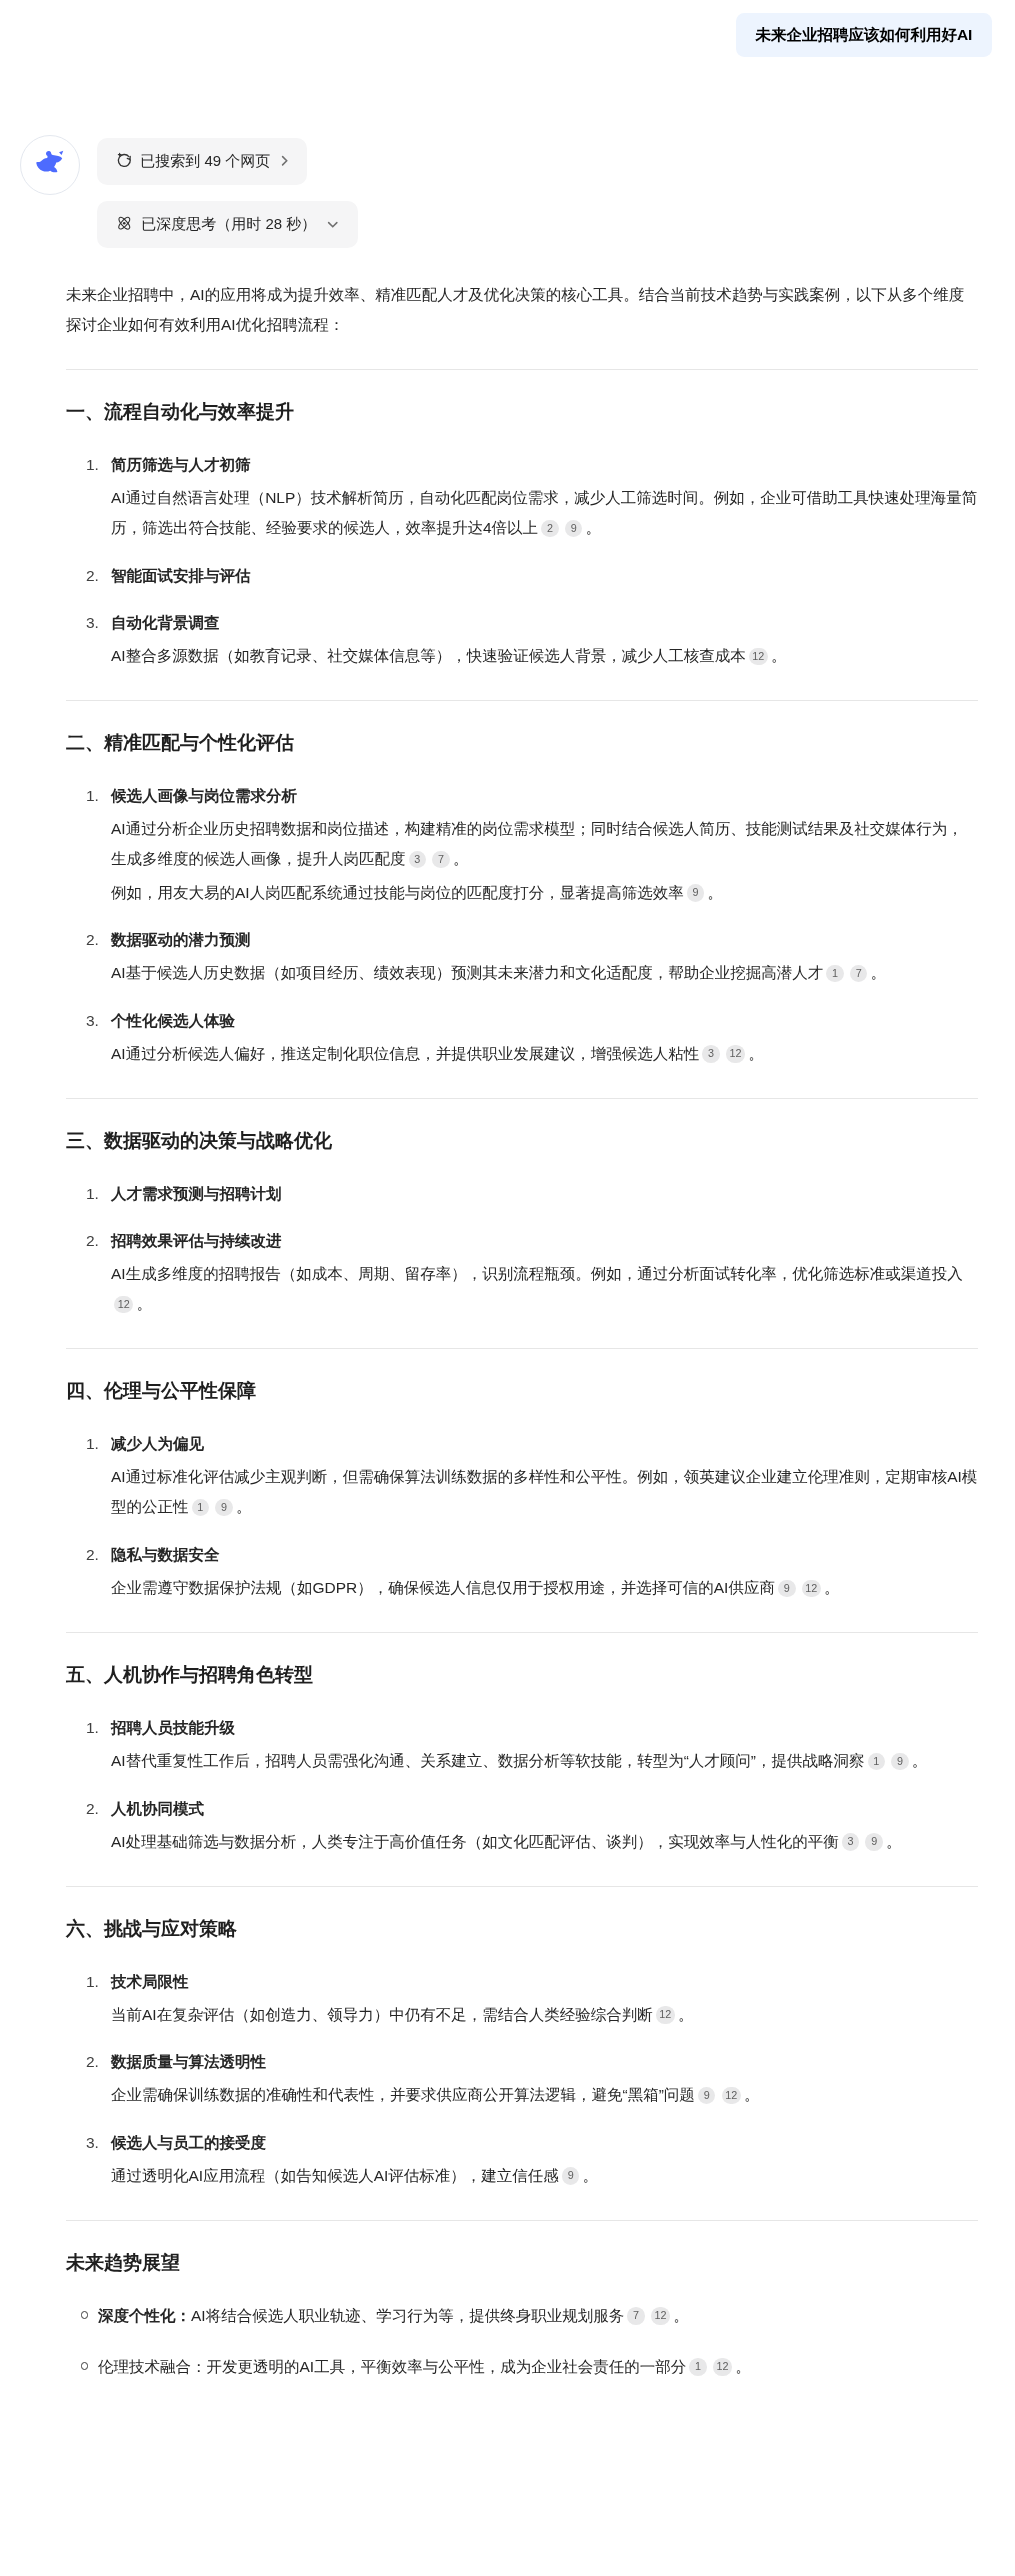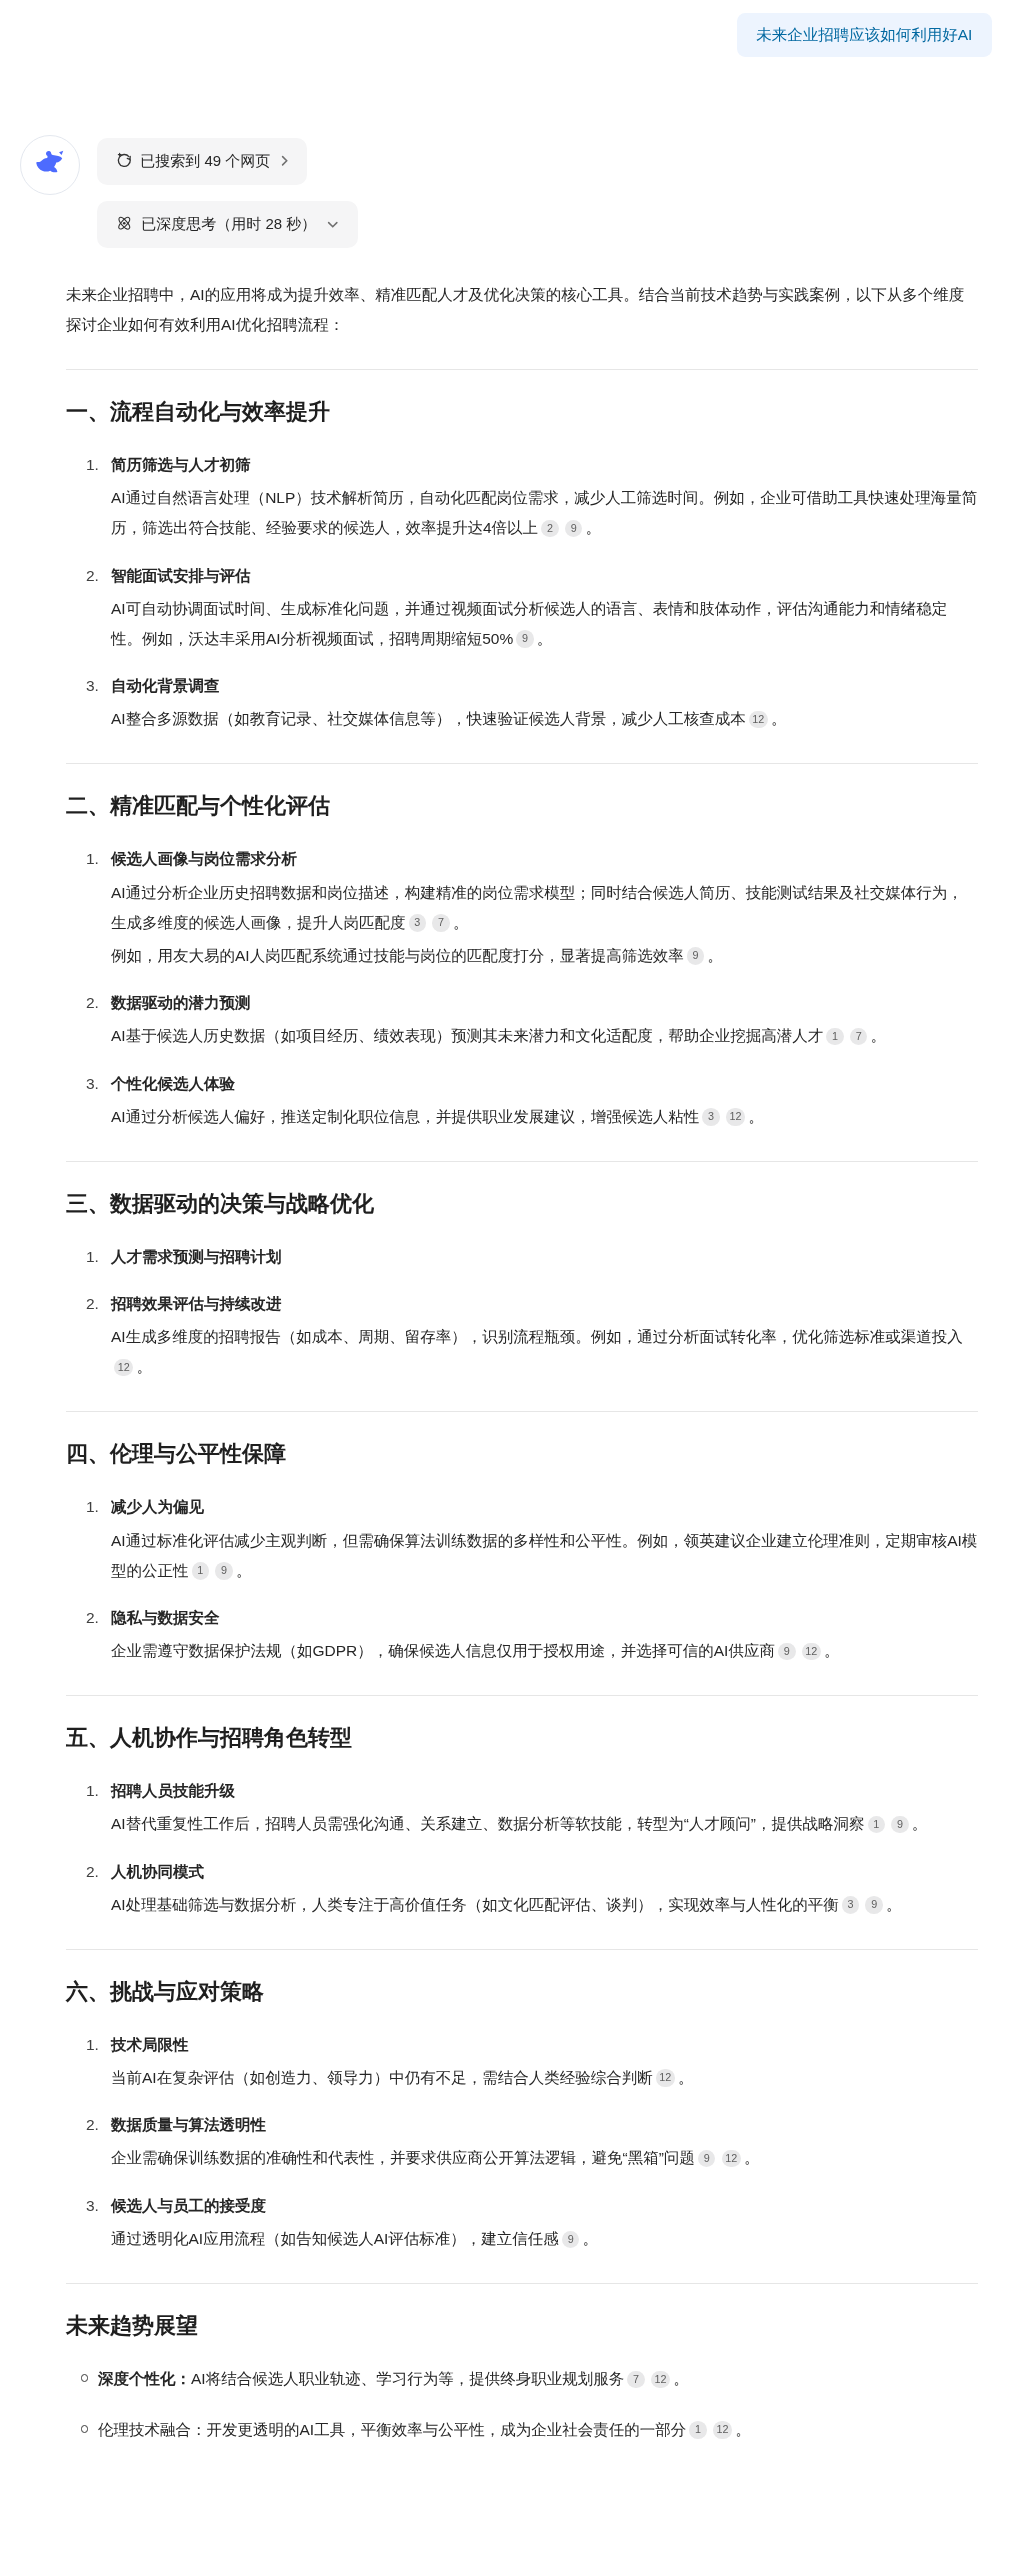--- a/index.html
+++ b/index.html
@@ -6,40 +6,40 @@
   body{
     width:1016px;min-height:2811px;
     display:flex;flex-direction:column;
     font-family:"Liberation Sans","DejaVu Sans",sans-serif;
     color:#262626;box-sizing:border-box;
   }
   
   .user-row{display:flex;justify-content:flex-end;padding:13.4px 24px 0 0;}
   .user-bubble{
     background:#EDF4FE;border-radius:8.2px;padding:11.3px 19.6px;
-    font-size:15.5px;line-height:20.6px;color:#0369a1;max-width:618px;
+    font-size:15.5px;line-height:20.6px;color:#000000;max-width:618px;font-weight:bold;
   }
   
   .assistant-head{display:flex;align-items:flex-start;margin:78px 0 0 19.6px;}
   .avatar{
     width:58px;height:58px;border-radius:50%;border:1px solid #E4E8EF;
     display:flex;align-items:center;justify-content:center;background:#fff;flex:0 0 auto;
   }
   .status-col{display:flex;flex-direction:column;gap:16.5px;margin-left:17.5px;padding-top:3.1px;}
   .status-pill{
     display:inline-flex;align-items:center;gap:8.2px;width:fit-content;
     background:#F5F5F6;border:none;border-radius:10.3px;height:47px;padding:0 17.5px;
     font-size:15px;color:#262626;cursor:pointer;font-family:inherit;
   }
   .status-pill .chev{color:#7a7a7a;display:flex;align-items:center;}
   
   .content{margin:32px 38px 0 66px;font-size:15.5px;line-height:30px;}
   .content .intro{margin:0;}
   .divider{border:none;border-top:1px solid #E6E6E6;margin:29px 0;}
-  .sec-title{font-size:22px;line-height:26px;font-weight:700;margin:0 0 25px 0;color:#1f1f1f;}
+  .sec-title{font-size:19px;line-height:26px;font-weight:700;margin:0 0 25px 0;color:#1f1f1f;}
   ol.sec-list{list-style:none;margin:0;padding:0 0 0 45px;}
   ol.sec-list>li{position:relative;margin-bottom:17.5px;}
   .li-num{position:absolute;left:-25px;top:0;color:#404040;}
   .li-title{font-weight:700;margin-bottom:3.1px;}
   .li-p{margin:0 0 3.1px 0;}
   .cite{
     display:inline-block;min-width:17.5px;height:17.5px;line-height:17.5px;
     border-radius:8.8px;background:#E8E8E9;color:#5E5E5E;font-size:10.8px;
     text-align:center;padding:0 3.6px;margin:0 3.1px;vertical-align:1.5px;
     box-sizing:border-box;cursor:pointer;
@@ -108,21 +108,20 @@
       <div class="sec-title">一、流程自动化与效率提升</div>
       <ol class="sec-list">
         <li>
           <span class="li-num">1.</span>
           <div class="li-title">简历筛选与人才初筛</div>
           <div class="li-p"><span>AI通过自然语言处理（NLP）技术解析简历，自动化匹配岗位需求，减少人工筛选时间。例如，企业可借助工具快速处理海量简历，筛选出符合技能、经验要求的候选人，效率提升达4倍以上</span><span class="cite">2</span><span class="cite">9</span><span>。</span></div>
         </li>
         <li>
           <span class="li-num">2.</span>
           <div class="li-title">智能面试安排与评估</div>
-          <div class="li-p"><span>AI可自动协调面试时间、生成标准化问题，并通过视频面试分析候选人的语言、表情和肢体动作，评估沟通能力和情绪稳定性。例如，沃达丰采用AI分析视频面试，招聘周期缩短50%</span><span class="cite">9</span><span>。</span></div>
         </li>
         <li>
           <span class="li-num">3.</span>
           <div class="li-title">自动化背景调查</div>
           <div class="li-p"><span>AI整合多源数据（如教育记录、社交媒体信息等），快速验证候选人背景，减少人工核查成本</span><span class="cite">12</span><span>。</span></div>
         </li>
       </ol>
       <hr class="divider">
       <div class="sec-title">二、精准匹配与个性化评估</div>
       <ol class="sec-list">

